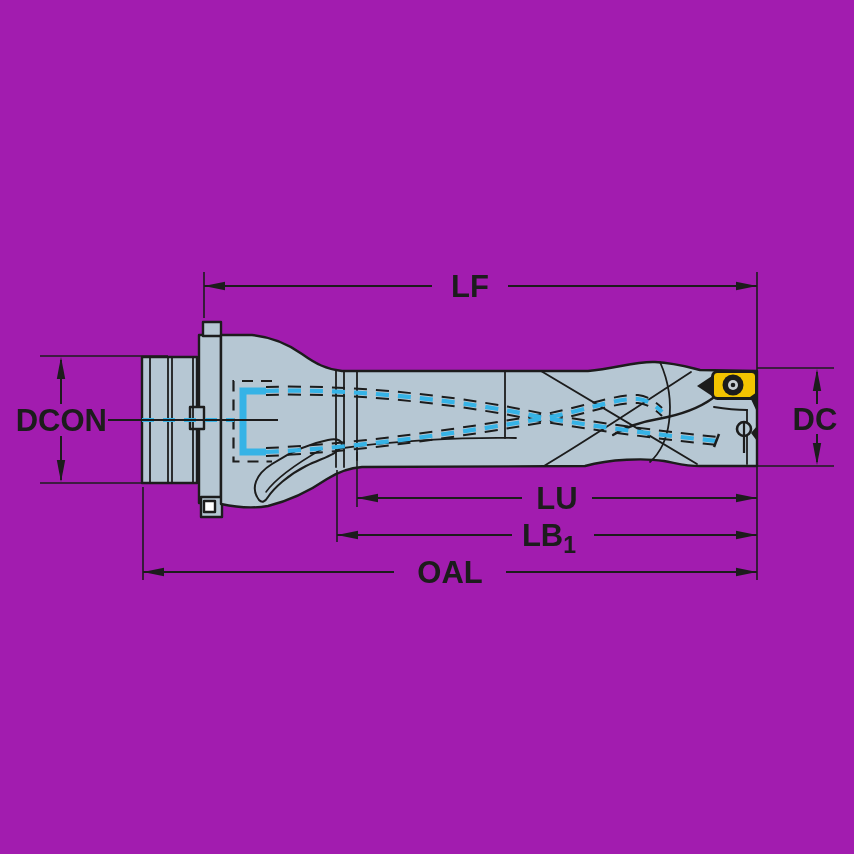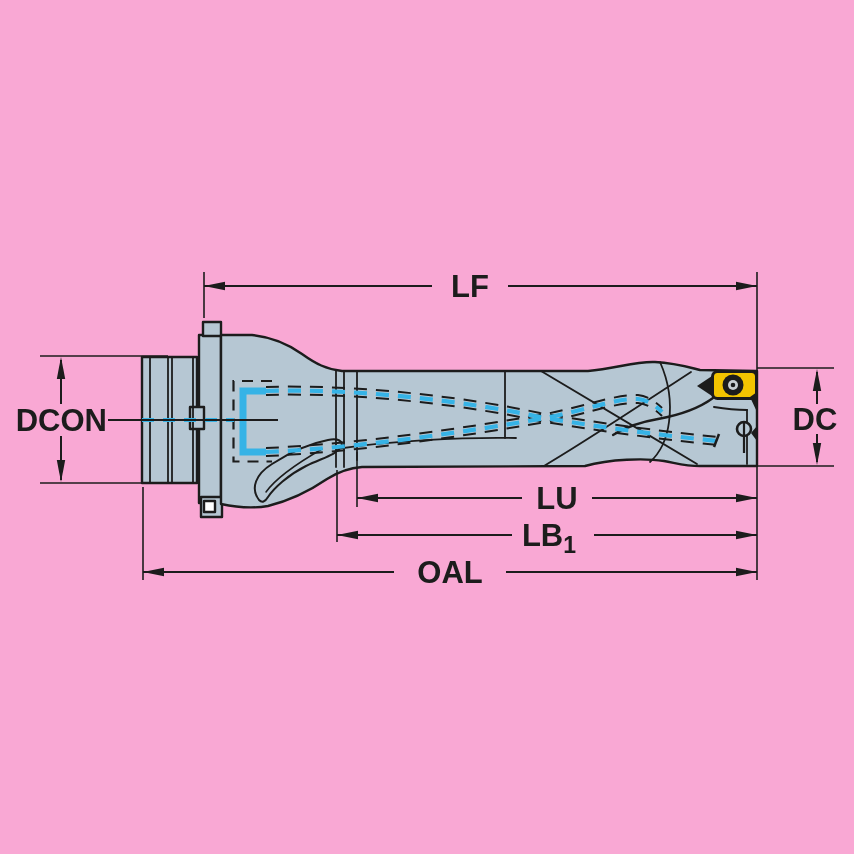--- a/index.html
+++ b/index.html
@@ -1,16 +1,16 @@
 <!DOCTYPE html>
 <html><head>
 <meta charset="utf-8">
 <style>
   html,body{margin:0;padding:0;background:#ffffff;}
-  .stage{position:relative;width:854px;height:854px;background:#f9a8d4;overflow:hidden;}
+  .stage{position:relative;width:854px;height:854px;background:#a21caf;overflow:hidden;}
   svg{position:absolute;left:0;top:0;}
   text{font-family:"Liberation Sans","DejaVu Sans",sans-serif;font-weight:bold;font-size:31px;fill:#1c1c1c;}
   .sub{font-size:23px;}
 </style>
 </head>
 <body>
 
 <div class="stage">
 <svg width="854" height="854" viewBox="0 0 854 854">
 

